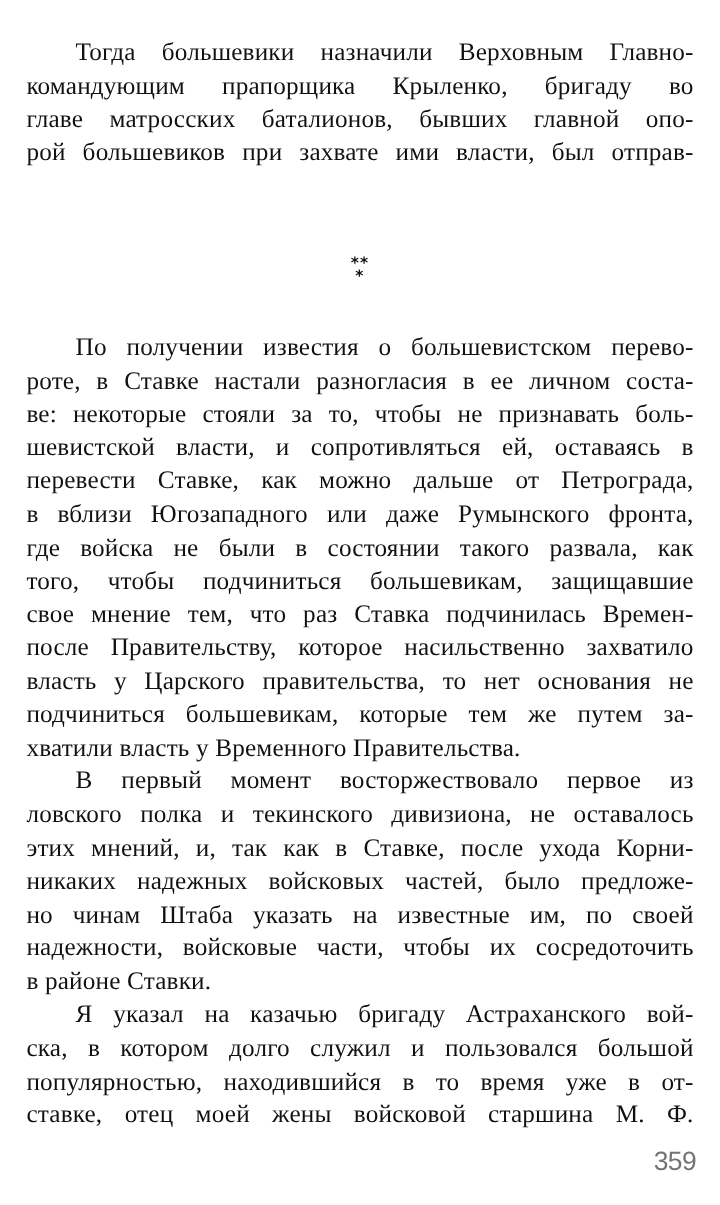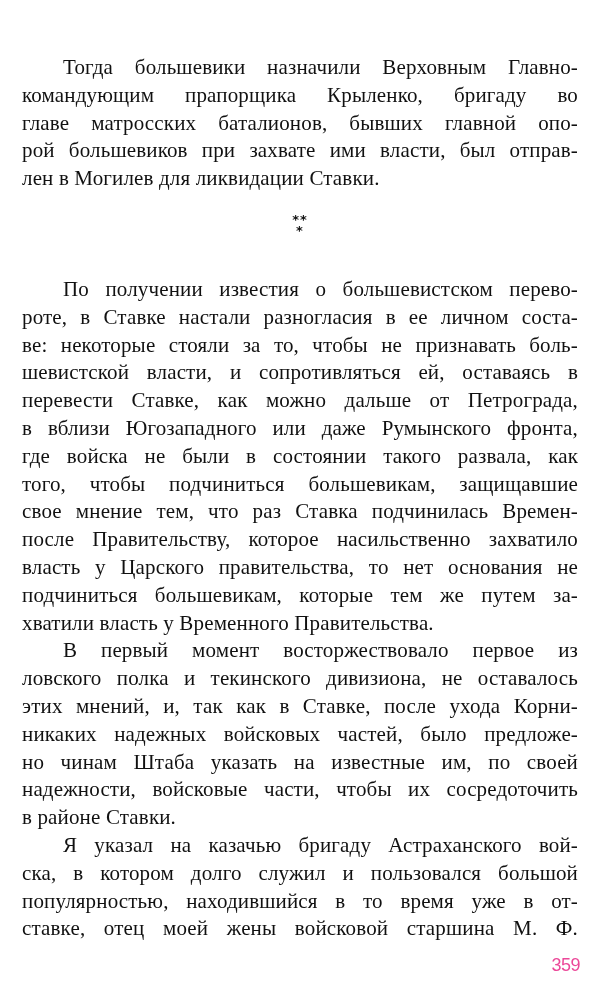--- a/index.html
+++ b/index.html
@@ -38,21 +38,21 @@
     height: 27.8px;
     overflow: visible;
   }
   .line.indent {
     padding-left: 41px;
   }
   .line.last {
     text-align: left;
     text-align-last: left;
   }
-  .p1 { top: 30px; margin-top: 24px; }
+  .p1 { top: 30px; }
   .p2 { top: 276px; }
   .asterism {
     position: absolute;
     left: 0;
     width: 556px;
     top: 214px;
     height: 34px;
     text-align: center;
   }
   .asterism .row {
@@ -61,37 +61,36 @@
     font-weight: bold;
     font-size: 13px;
     line-height: 11px;
     letter-spacing: 1px;
   }
   .page-number {
     position: absolute;
     right: 20px;
     top: 955px;
     font-family: "Liberation Sans", "DejaVu Sans", sans-serif;
-    font-size: 18px;
+    font-size: 22px;
     font-weight: normal;
     letter-spacing: -0.5px;
-    color: #ec4899;
+    color: #737373;
   }
 </style>
 </head>
 <body>
 
 <div class="page">
 
   <div class="para p1">
     <span class="line indent">Тогда большевики назначили Верховным Главно-</span>
     <span class="line">командующим прапорщика Крыленко, бригаду во</span>
     <span class="line">главе матросских баталионов, бывших главной опо-</span>
     <span class="line">рой большевиков при захвате ими власти, был отправ-</span>
-    <span class="line last">лен в Могилев для ликвидации Ставки.</span>
   </div>
 
   <div class="asterism">
     <span class="row">**</span>
     <span class="row">*</span>
   </div>
 
   <div class="para p2">
 
     <span class="line indent">По получении известия о большевистском перево-</span>

